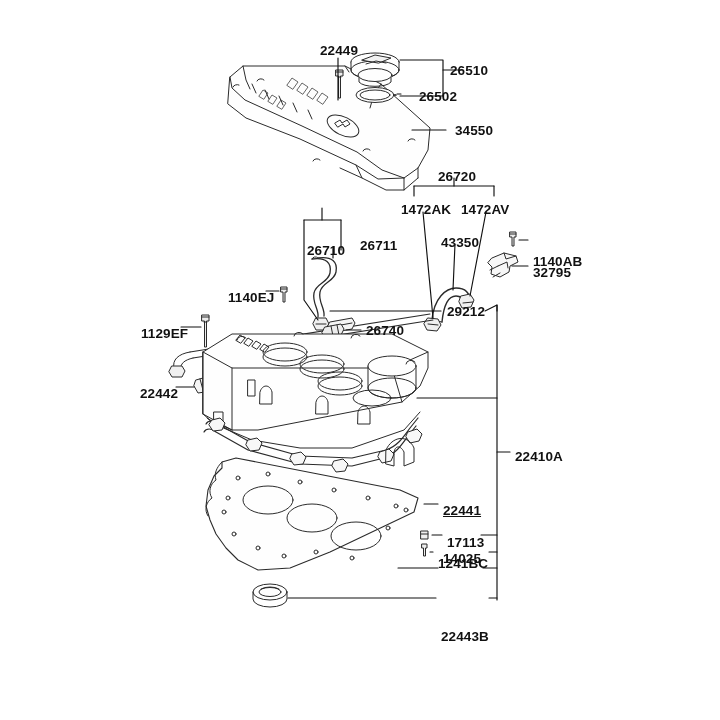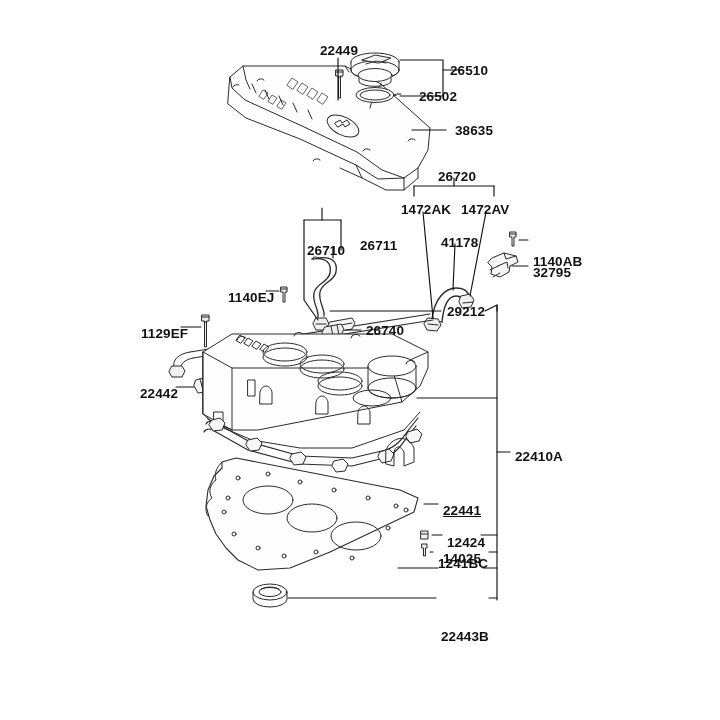--- a/index.html
+++ b/index.html
@@ -345,37 +345,37 @@
         <path d="M288 598 L436 598"></path>
         <path d="M489 598 L497 598"></path>
       </g>
     </g>
   </svg>
 
   <div id="labels">
       <div class="lbl" style="left: 320px; top: 44px;">22449</div>
       <div class="lbl" style="left: 450px; top: 64px;">26510</div>
       <div class="lbl" style="left: 403px; top: 90px; margin-left: 16px;">26502</div>
-      <div class="lbl" style="left: 455px; top: 124px;">38635</div>
+      <div class="lbl" style="left: 455px; top: 124px;">34550</div>
       <div class="lbl" style="left: 438px; top: 170px;">26720</div>
       <div class="lbl" style="left: 401px; top: 203px;">1472AK</div>
       <div class="lbl" style="left: 461px; top: 203px;">1472AV</div>
       <div class="lbl" style="left: 307px; top: 200px; margin-top: 44px;">26710</div>
       <div class="lbl" style="left: 317px; top: 239px; margin-left: 43px;">26711</div>
-      <div class="lbl" style="left: 441px; top: 236px;">41178</div>
+      <div class="lbl" style="left: 441px; top: 236px;">43350</div>
       <div class="lbl" style="left: 533px; top: 240px; margin-top: 15px;">1140AB</div>
       <div class="lbl" style="left: 533px; top: 266px;">32795</div>
       <div class="lbl" style="left: 228px; top: 291px;">1140EJ</div>
       <div class="lbl" style="left: 447px; top: 305px;">29212</div>
       <div class="lbl" style="left: 141px; top: 327px;">1129EF</div>
       <div class="lbl" style="left: 366px; top: 324px;">26740</div>
       <div class="lbl" style="left: 140px; top: 387px;">22442</div>
       <div class="lbl" style="left: 515px; top: 450px;">22410A</div>
       <div class="lbl" style="left: 443px; top: 504px; text-decoration: underline;">22441</div>
-      <div class="lbl" style="left: 447px; top: 536px;">12424</div>
+      <div class="lbl" style="left: 447px; top: 536px;">17113</div>
       <div class="lbl" style="left: 438px; top: 557px;">1241BC</div>
       <div class="lbl" style="left: 443px; top: 552px;">14025</div>
       <div class="lbl" style="left: 441px; top: 630px;">22443B</div>
     </div>
 
 </div>
 
 <div id="footer">
   
   

